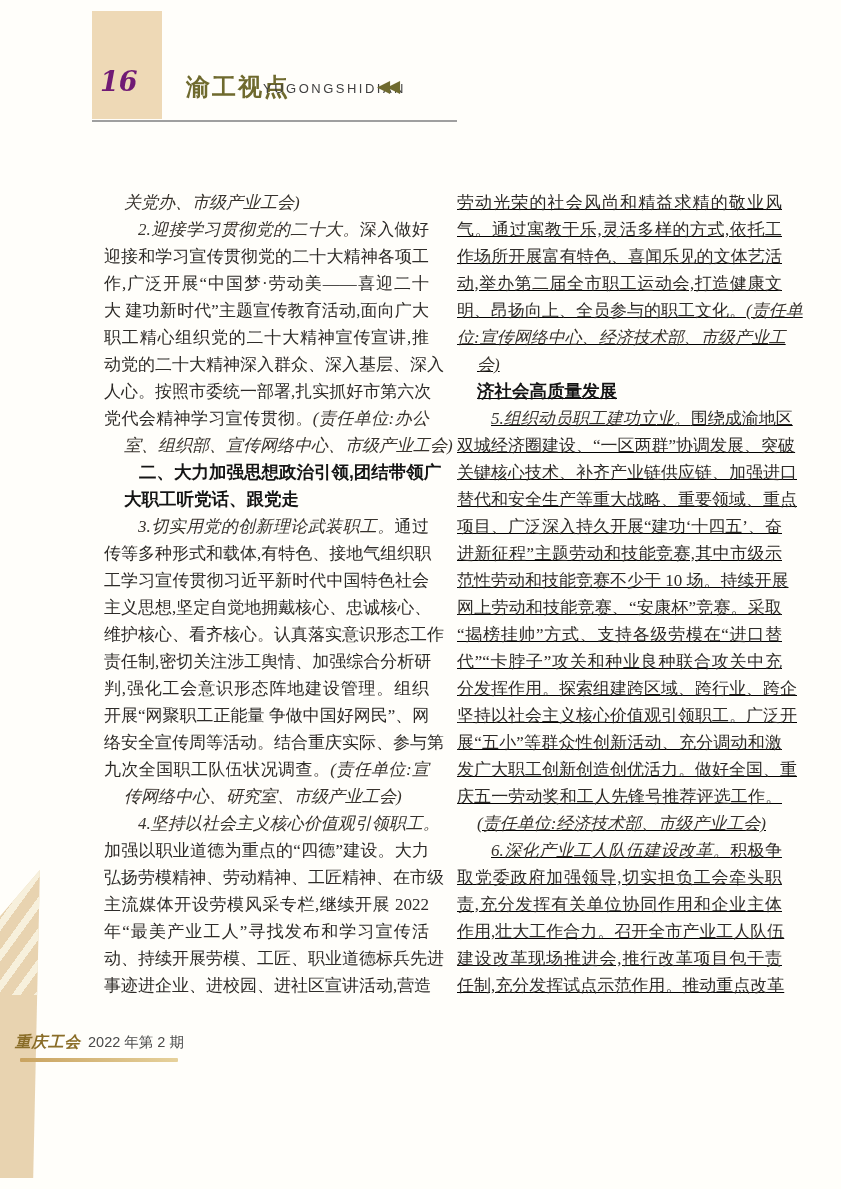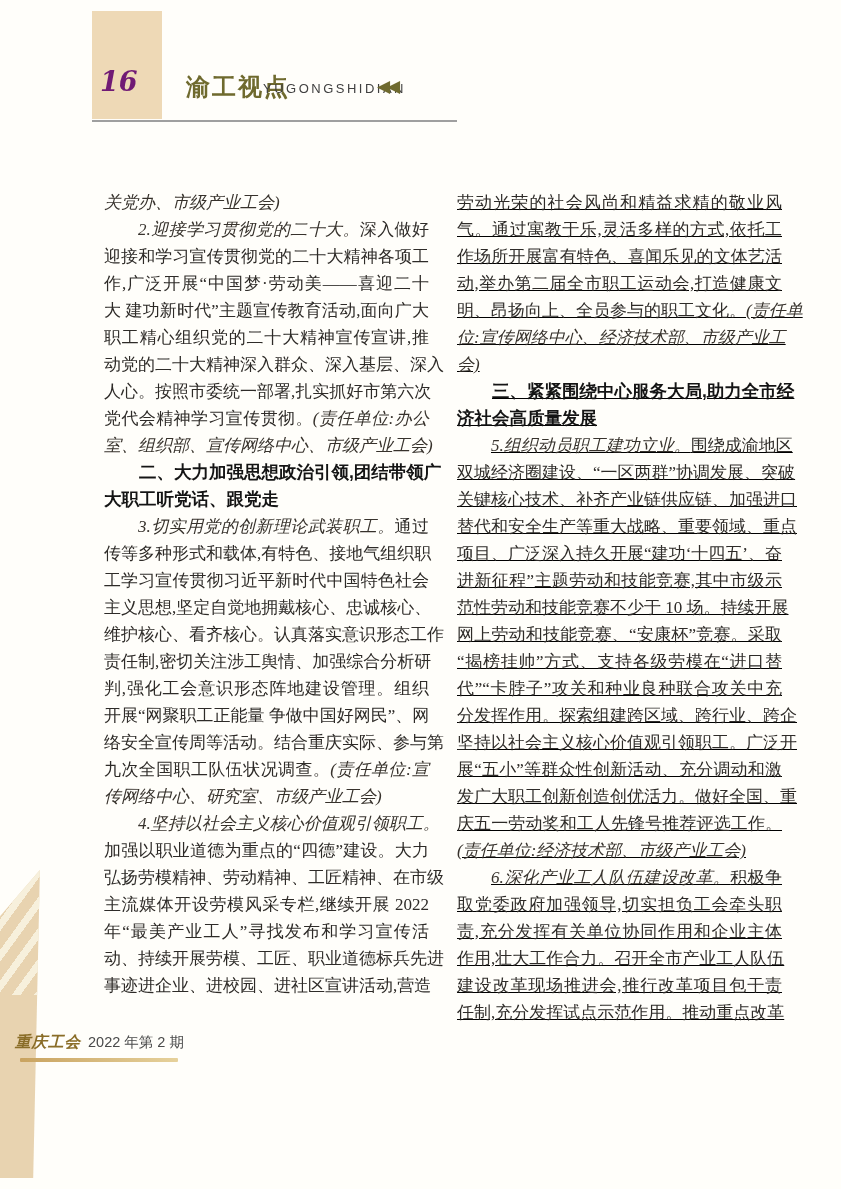--- a/index.html
+++ b/index.html
@@ -22,21 +22,21 @@
   .sec-arrows{position:absolute;left:377px;top:76px;
     font-size:17px;letter-spacing:-3px;color:#6f6a2e;
     font-family:"DejaVu Sans","Liberation Sans",sans-serif;}
   .hdr-rule{position:absolute;left:92px;top:120px;width:365px;height:2px;background:#9f9f9f;}
   
   .col{position:absolute;top:189px;width:325px;}
   .col-left{left:104px;}
   .col-right{left:457px;text-decoration:underline;}
   .line{height:27px;line-height:27px;font-size:17px;color:#2e2b28;
     text-align:justify;text-align-last:justify;white-space:nowrap;}
-  .line.end{text-align-last:left;}
+  .line.end{text-align-last:left;margin-left:20px;}
   .line.ind{text-indent:2em;}
   .line.h{font-weight:bold;font-size:17.5px;color:#141414;
     font-family:"Liberation Sans","DejaVu Sans",sans-serif;}
   .kai{font-style:italic;color:#37322c;}
   
   .footer{position:absolute;left:0;top:1032px;width:841px;text-align:left;}
   .footer-inner{display:inline-block;transform:translateX(15px);}
   .journal-name{font-weight:bold;font-style:italic;font-size:15.5px;color:#8a6d28;
     letter-spacing:1px;}
   .journal-issue{font-size:14.5px;color:#4a4a4a;margin-left:7px;
@@ -92,21 +92,20 @@
     <div class="line"><span>事迹进企业、进校园、进社区宣讲活动,营造</span></div>
   </div>
 <div class="col col-right">
     <div class="line"><span>劳动光荣的社会风尚和精益求精的敬业风</span></div>
     <div class="line"><span>气。通过寓教于乐,灵活多样的方式,依托工</span></div>
     <div class="line"><span>作场所开展富有特色、喜闻乐见的文体艺活</span></div>
     <div class="line"><span>动,举办第二届全市职工运动会,打造健康文</span></div>
     <div class="line"><span>明、昂扬向上、全员参与的职工文化。</span><span class="kai">(责任单</span></div>
     <div class="line"><span class="kai">位:宣传网络中心、经济技术部、市级产业工</span></div>
     <div class="line end"><span class="kai">会)</span></div>
-    <div class="line h ind"><span>三、紧紧围绕中心服务大局,助力全市经</span></div>
     <div class="line h end"><span>济社会高质量发展</span></div>
     <div class="line ind"><span class="kai">5.组织动员职工建功立业。</span><span>围绕成渝地区</span></div>
     <div class="line"><span>双城经济圈建设、“一区两群”协调发展、突破</span></div>
     <div class="line"><span>关键核心技术、补齐产业链供应链、加强进口</span></div>
     <div class="line"><span>替代和安全生产等重大战略、重要领域、重点</span></div>
     <div class="line"><span>项目、广泛深入持久开展“建功‘十四五’、奋</span></div>
     <div class="line"><span>进新征程”主题劳动和技能竞赛,其中市级示</span></div>
     <div class="line"><span>范性劳动和技能竞赛不少于 10 场。持续开展</span></div>
     <div class="line"><span>网上劳动和技能竞赛、“安康杯”竞赛。采取</span></div>
     <div class="line"><span>“揭榜挂帅”方式、支持各级劳模在“进口替</span></div>

